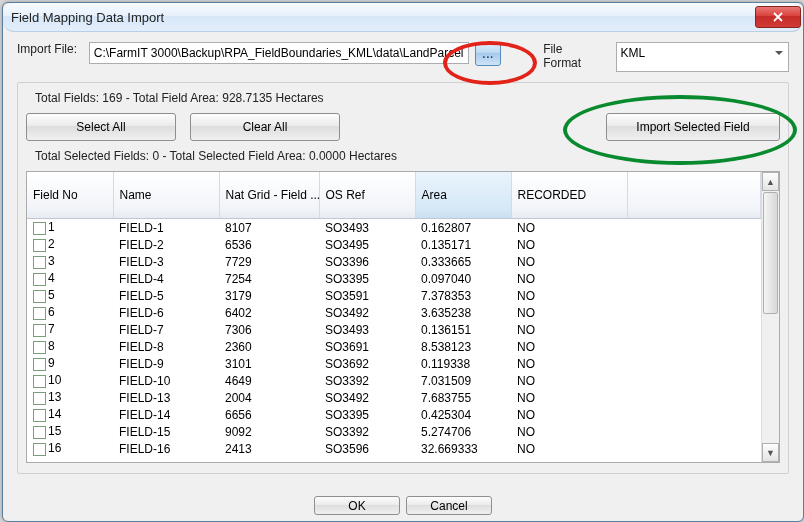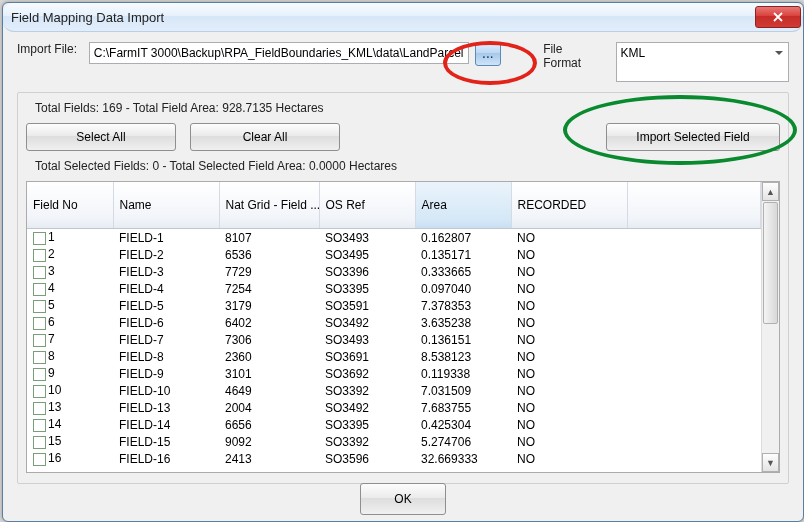--- a/index.html
+++ b/index.html
@@ -92,21 +92,21 @@
     color: #1a3f66;
     font-size: 10px;
   }
   .select {
     position: relative;
     height: 20px;
     border: 1px solid #abadb3;
     background: #fff;
     display: flex;
     align-items: center;
-    padding: 0 18px 18px 4px;
+    padding: 0 18px 8px 4px;
     cursor: pointer;
   }
   .select::after {
     content: "";
     position: absolute;
     right: 5px;
     top: 8px;
     width: 0; height: 0;
     border-left: 4px solid transparent;
     border-right: 4px solid transparent;
@@ -203,21 +203,21 @@
   .vscroll .track { flex: 1; }
   .footer {
     position: absolute;
     left: 0; right: 0; bottom: 6px;
     display: flex;
     justify-content: center;
     gap: 6px;
   }
   .btn-footer {
     width: 86px;
-    height: 32px;
+    height: 19px;
   }
   .annot-red {
     position: absolute;
     border: 4px solid #e2231a;
     border-radius: 50%;
     width: 86px;
     height: 36px;
     left: 440px;
     top: 38px;
     pointer-events: none;
@@ -431,18 +431,19 @@
           <div class="track"></div>
           <div class="arrow">▼</div>
         </div>
       </div>
     </div>
 
   </div>
 
   <div class="footer">
     <button class="btn btn-footer">OK</button>
+    <button class="btn btn-footer">Cancel</button>
   </div>
 
   <div class="annot-red"></div>
   <div class="annot-green"></div>
 
 </div>
 
 </body></html>

